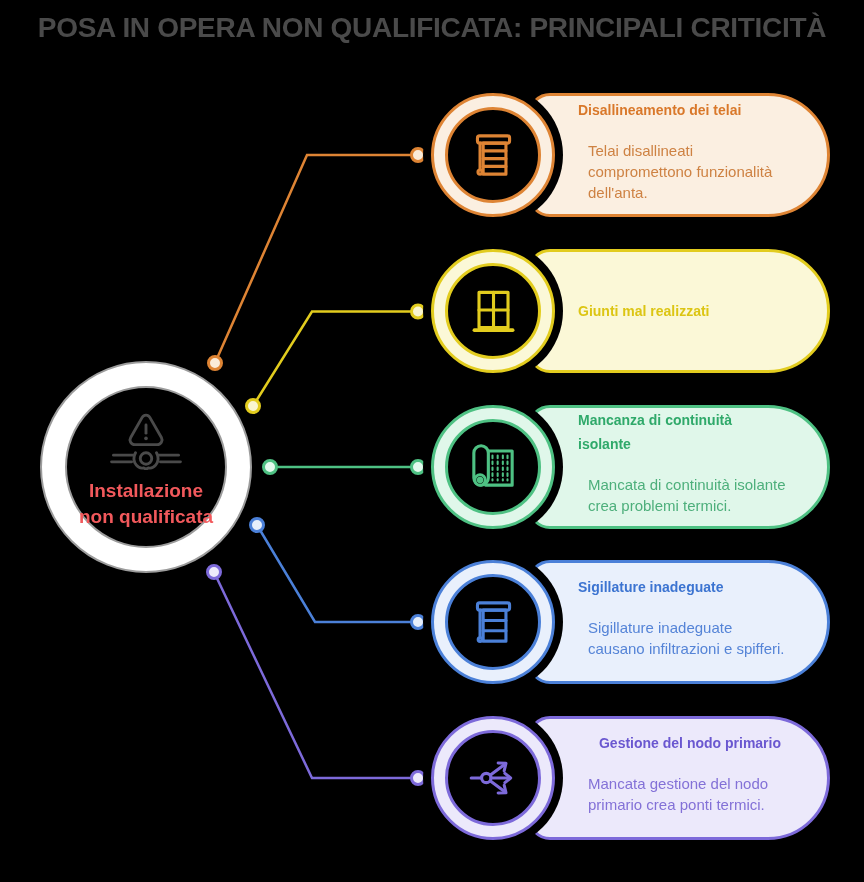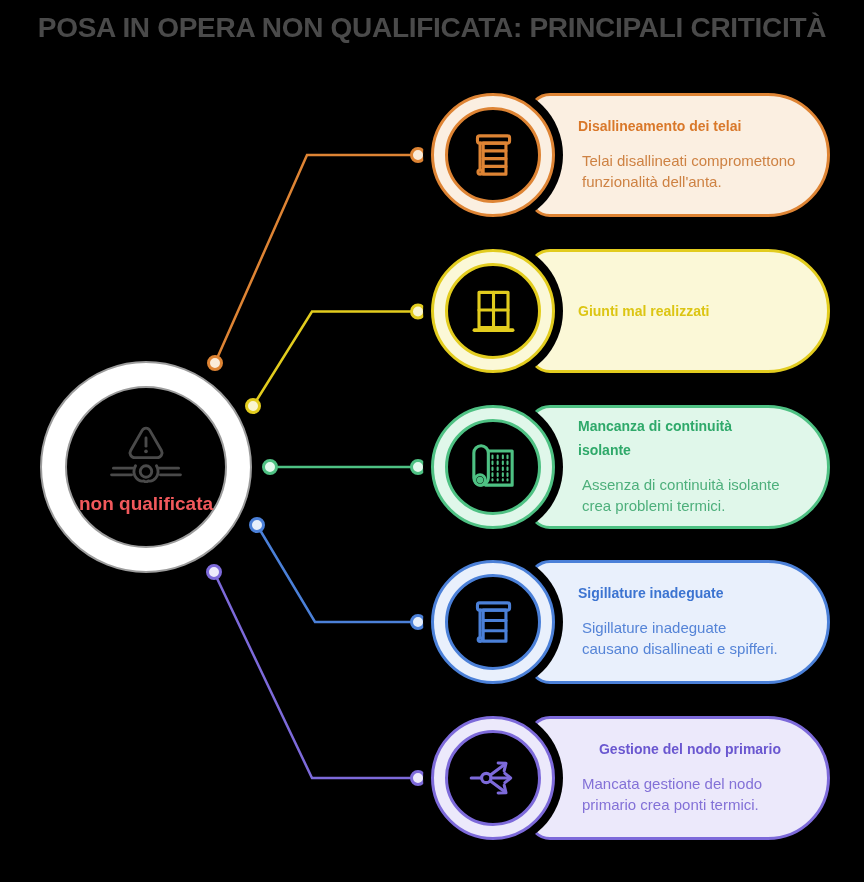--- a/index.html
+++ b/index.html
@@ -39,21 +39,21 @@
   .icon-svg .dash{stroke-width:2;stroke-dasharray:2.5 3.2;}
   .icon-svg .bgfill{fill:#000;}
 
   
   .card{position:absolute;left:528px;width:302px;height:124px;box-sizing:border-box;
     background:var(--c-fill,#eee);border:3px solid var(--c-border,#888);
     border-radius:22px 62px 62px 22px;z-index:2;
     display:flex;flex-direction:column;justify-content:center;
     padding:4px 25px 4px 47px;gap:8px;}
   .card h2{margin:0;font-size:14px;line-height:24px;font-weight:bold;color:var(--c-title,#555);}
-  .card p{margin:4px;font-size:15px;line-height:21px;color:var(--c-body,#777);}
+  .card p{margin:10px;font-size:15px;line-height:21px;color:var(--c-body,#777);}
   .row-2 .card h2{max-width:182px;}
   .row-3 .card p{max-width:200px;}
 </style>
 </head>
 <body style="background: rgb(0, 0, 0);">
 
 <div class="canvas" style="background: rgb(0, 0, 0);">
 
   <h1 class="page-title" style="color: rgb(74, 74, 74);">POSA IN OPERA NON QUALIFICATA: PRINCIPALI CRITICITÀ</h1>
 
@@ -94,20 +94,21 @@
           <circle class="fillpt" cx="46" cy="35.5" r="1.9"></circle>
           <line x1="12" y1="53" x2="33" y2="53"></line>
           <line x1="10" y1="60" x2="31" y2="60"></line>
           <line x1="59" y1="53" x2="80" y2="53"></line>
           <line x1="61" y1="60" x2="82" y2="60"></line>
           <path d="M35 50.5 C32.5 55 33 60.5 36 63.5 C38 66 41 67 43.5 66.3 C45 67.5 47 67.5 48.5 66.3 C51 67 54 66 56 63.5 C59 60.5 59.5 55 57 50.5"></path>
           <circle cx="46" cy="56.5" r="6"></circle>
         </svg>
       </span>
       <div class="center-label">
+        <div>Installazione</div>
         <div>non qualificata</div>
       </div>
     </div>
   </div>
 
   <div class="row-0">
     <div class="card" style="top: 93px; --c-border: #DE8434; --c-fill: #FBEFE1; --c-title: #D9782A; --c-body: #CE8243; --c-dot-fill: #FAEBD9;">
       <h2>Disallineamento dei telai</h2>
       <p>Telai disallineati compromettono funzionalità dell'anta.</p>
     </div>
@@ -138,42 +139,42 @@
           <line x1="14.5" y1="27" x2="42.5" y2="27"></line>
           <line x1="10" y1="46.5" x2="47" y2="46.5" stroke-width="3.5"></line>
         </svg>
       </div>
     </div>
   </div>
 
   <div class="row-2">
     <div class="card" style="top: 405px; --c-border: #4EC183; --c-fill: #E0F7EA; --c-title: #2FA96A; --c-body: #4DAF7B; --c-dot-fill: #E4FAEE;">
       <h2>Mancanza di continuità isolante</h2>
-      <p>Assenza di continuità isolante crea problemi termici.</p>
+      <p>Mancata di continuità isolante crea problemi termici.</p>
     </div>
     <div class="node-circle" style="top: 405px; --c-border: #4EC183; --c-fill: #E0F7EA; --c-title: #2FA96A; --c-body: #4DAF7B; --c-dot-fill: #E4FAEE;">
       <div class="node-inner">
         <svg class="icon-svg" width="58" height="58" viewBox="0 0 56 56">
           <path d="M23.5 12.5 H46.5 V45.5 H21"></path>
           <line class="dash" x1="27.5" y1="17" x2="27.5" y2="41"></line>
           <line class="dash" x1="32.5" y1="17" x2="32.5" y2="41"></line>
           <line class="dash" x1="37.5" y1="17" x2="37.5" y2="41"></line>
           <line class="dash" x1="42" y1="17" x2="42" y2="41"></line>
           <rect class="bgfill" x="9.5" y="7.5" width="14" height="38" rx="7"></rect>
           <circle class="bgfill" cx="15.5" cy="40.5" r="5"></circle>
           <circle cx="15.5" cy="40.5" r="1.6"></circle>
         </svg>
       </div>
     </div>
   </div>
 
   <div class="row-3">
     <div class="card" style="top: 560px; --c-border: #4B80D8; --c-fill: #E9F0FC; --c-title: #3C74D1; --c-body: #5584D7; --c-dot-fill: #E7EFFB;">
       <h2>Sigillature inadeguate</h2>
-      <p>Sigillature inadeguate causano disallineati e spifferi.</p>
+      <p>Sigillature inadeguate causano infiltrazioni e spifferi.</p>
     </div>
     <div class="node-circle" style="top: 560px; --c-border: #4B80D8; --c-fill: #E9F0FC; --c-title: #3C74D1; --c-body: #5584D7; --c-dot-fill: #E7EFFB;">
       <div class="node-inner">
         <svg class="icon-svg" width="58" height="58" viewBox="0 0 56 56">
           <rect x="13" y="9.5" width="31" height="7" rx="2"></rect>
           <rect x="18.5" y="16.5" width="22" height="30"></rect>
           <line x1="18.5" y1="26.5" x2="40.5" y2="26.5"></line>
           <line x1="18.5" y1="36.5" x2="40.5" y2="36.5"></line>
           <line x1="15.5" y1="16.5" x2="15.5" y2="43"></line>
           <circle cx="15.5" cy="45" r="1.8"></circle>

